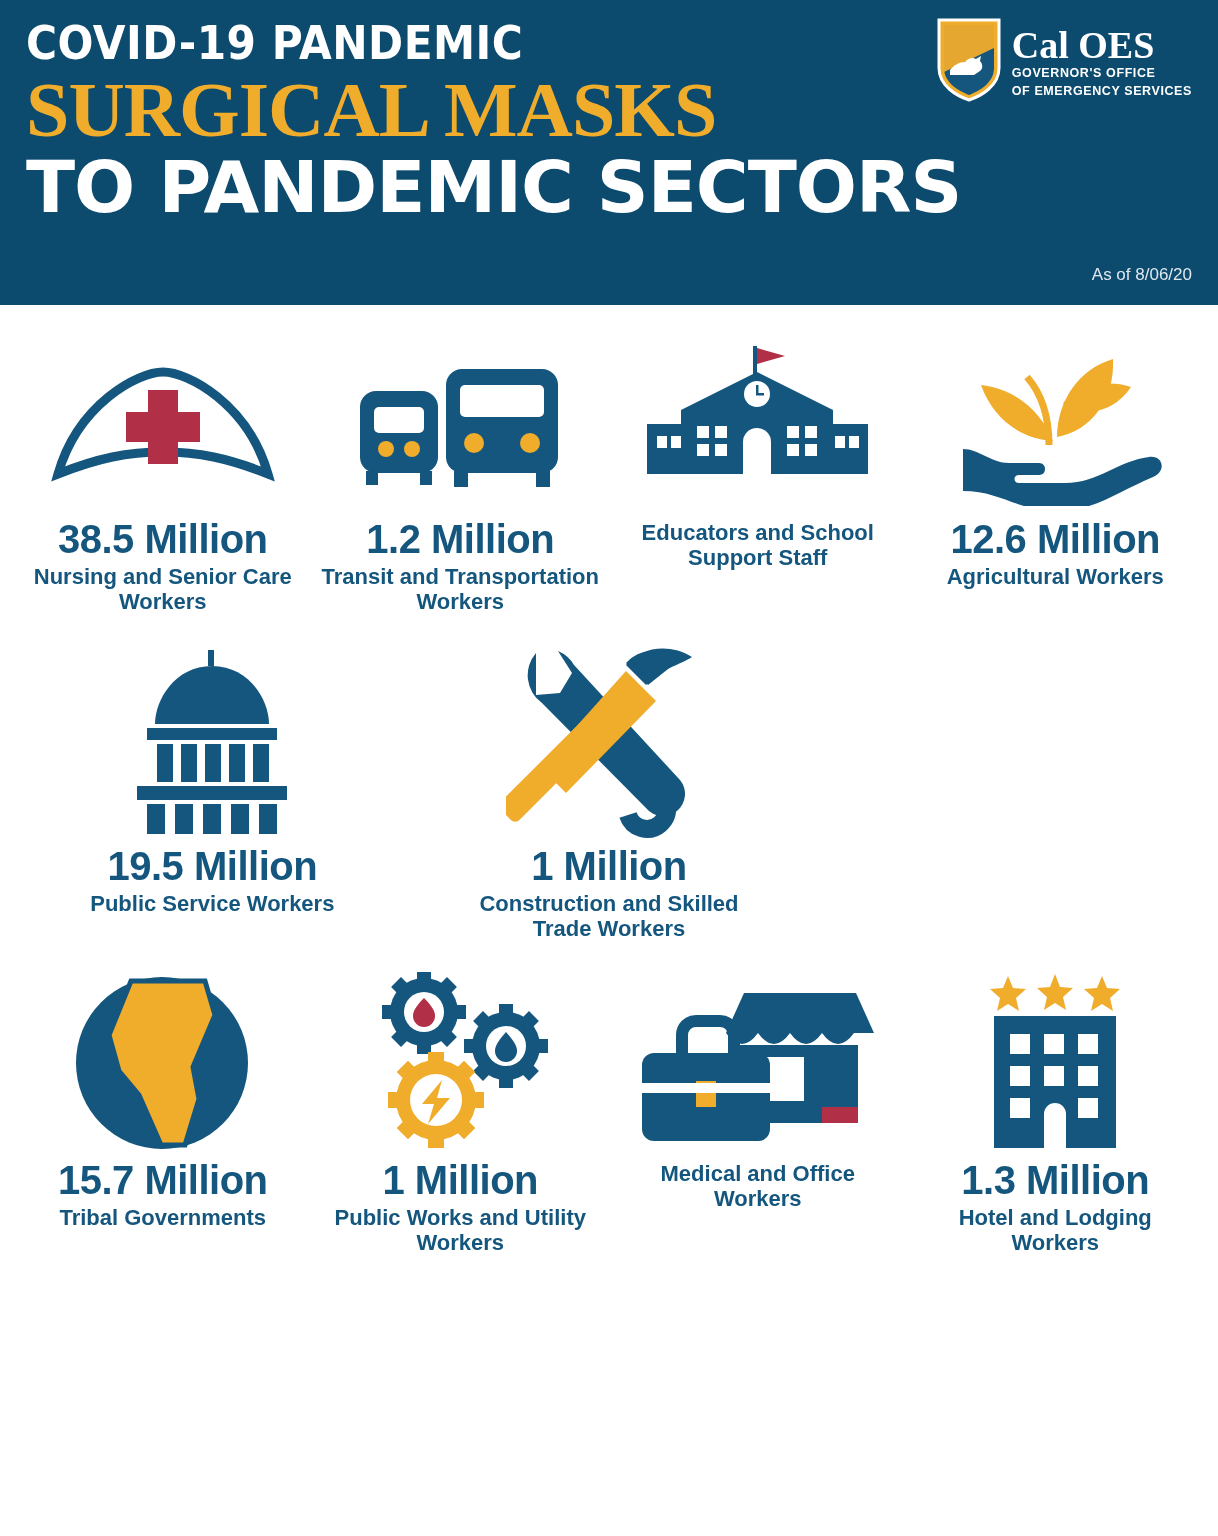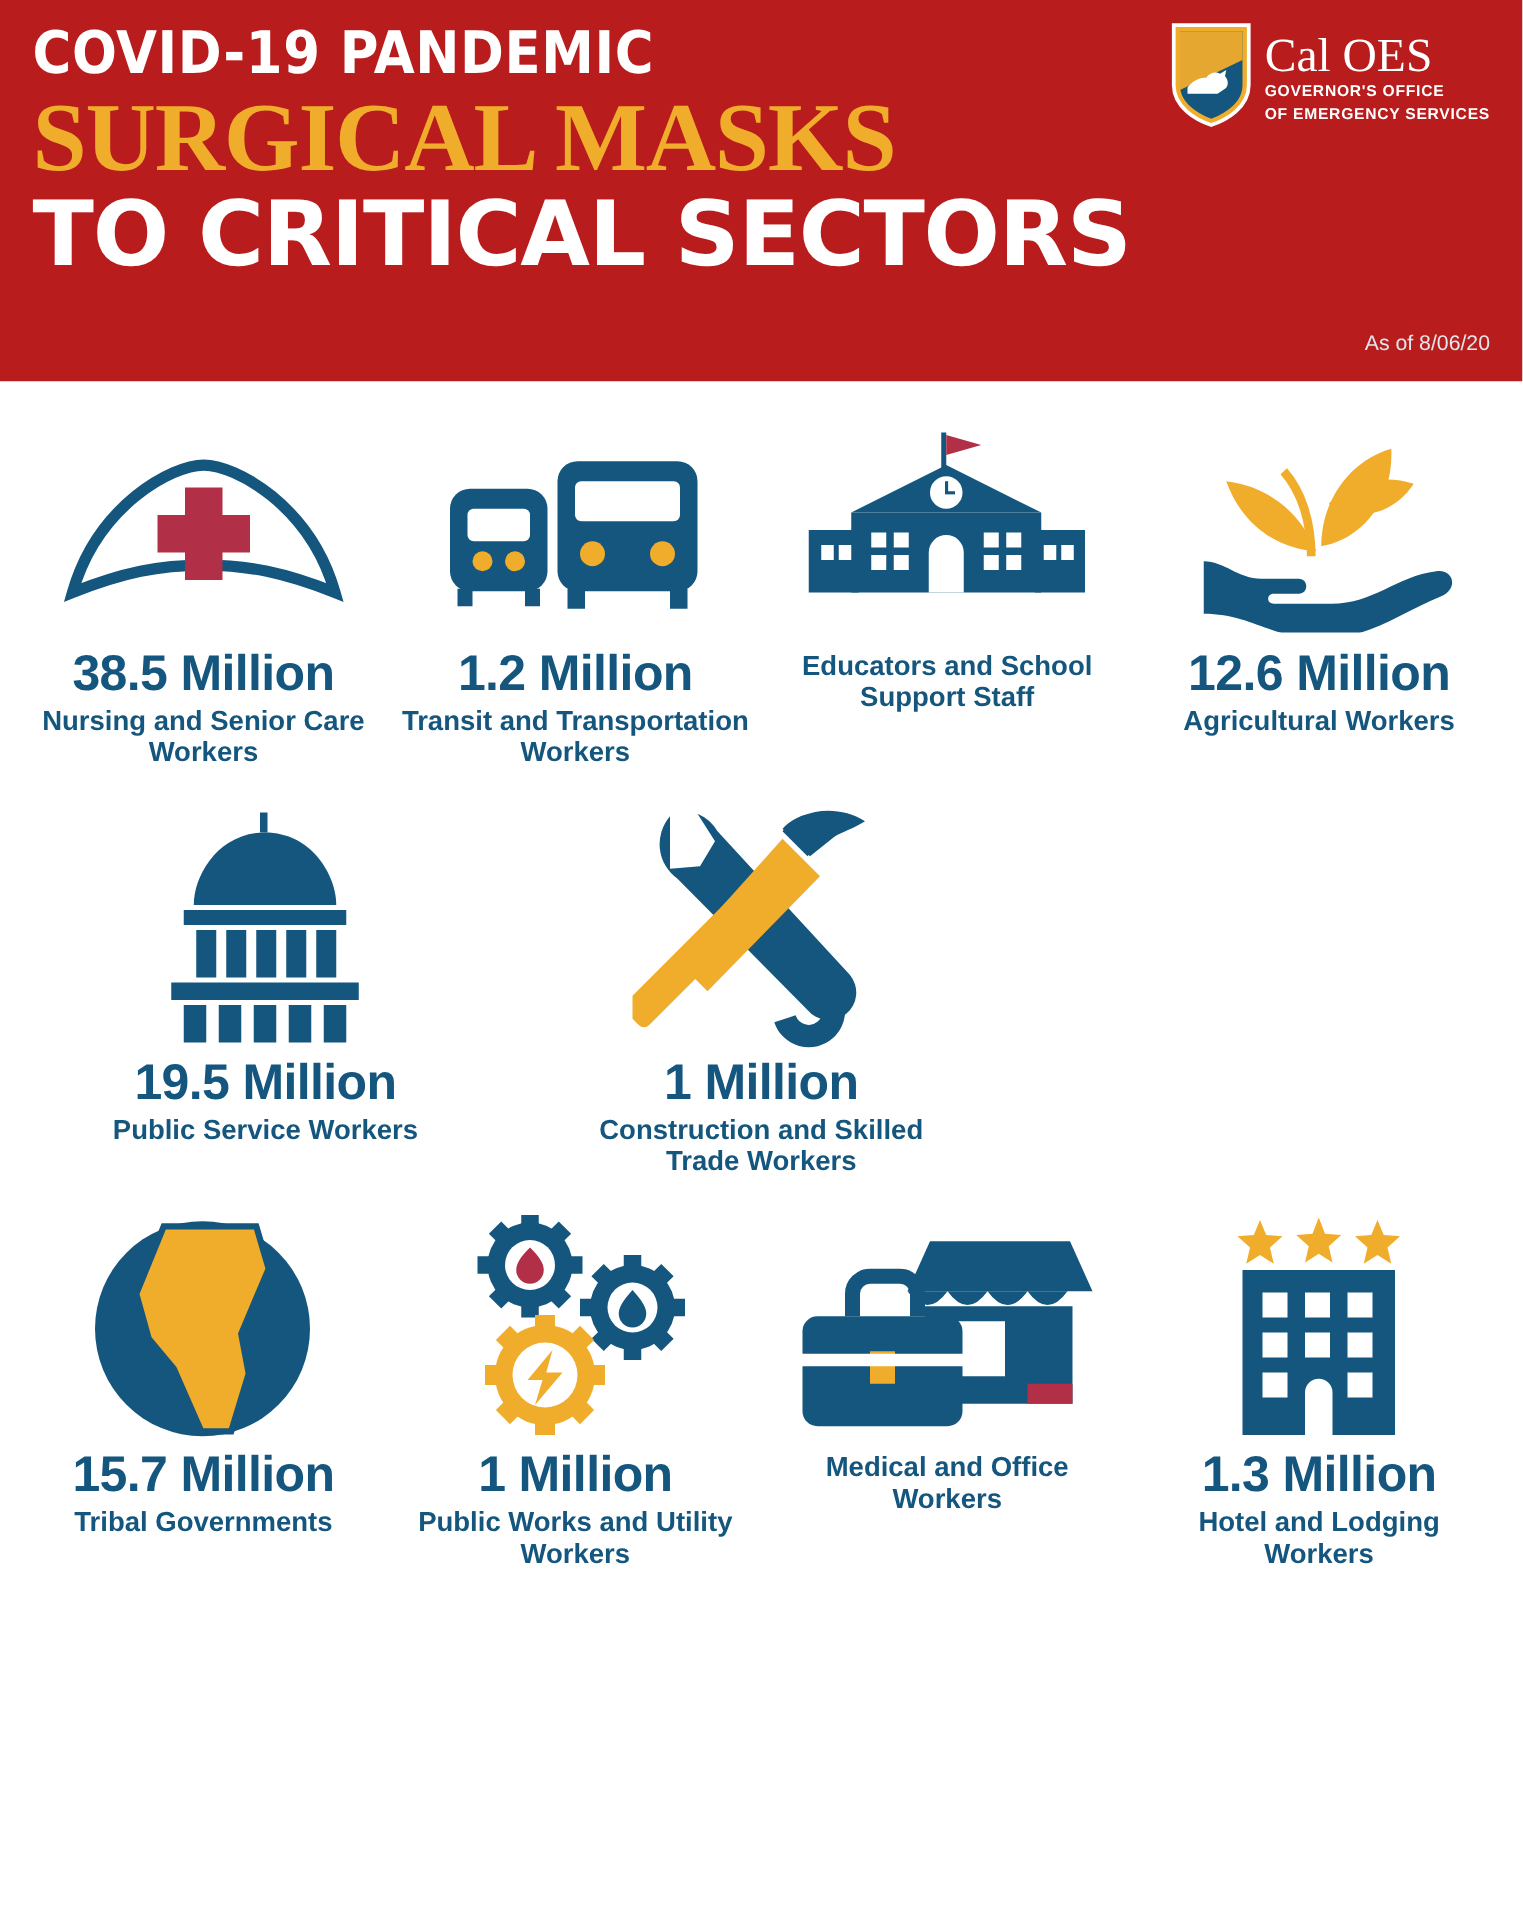--- a/index.html
+++ b/index.html
@@ -10,21 +10,21 @@
     font-family: "Liberation Sans", sans-serif;
     overflow: hidden;
   }
   .page { position: relative; width: 1218px; height: 1536px; background:#fff; }
 
   
   .header {
     position: relative;
     width: 100%;
     height: 305px;
-    background: #b91c1c;
+    background: #0c4a6e;
     padding: 18px 26px 0 26px;
   }
   .hdr-line1 {
     color: #ffffff;
     font-size: 47px;
     font-weight: bold;
     letter-spacing: 0.5px;
     line-height: 1.05;
     font-family: "DejaVu Sans", sans-serif;
     font-stretch: condensed;
@@ -59,21 +59,21 @@
   .logo {
     position: absolute;
     top: 18px; right: 26px;
     display: flex;
     align-items: flex-start;
     gap: 10px;
   }
   .logo-shield { width: 66px; height: 84px; }
   .logo-text { padding-top: 8px; }
   .logo-cal {
-    color:#ffffff; font-size: 38px; font-weight: normal; line-height: 1;
+    color:#ffffff; font-size: 38px; font-weight: bold; line-height: 1;
     font-family: "Liberation Serif", serif;
   }
   .logo-cal .oes { letter-spacing: 0px; }
   .logo-sub1, .logo-sub2 {
     color:#ffffff; font-size: 12.5px; font-weight: bold; letter-spacing: 0.6px;
     line-height: 1.25; margin-top: 2px;
   }
 
   
   .content { padding: 22px 14px 0 14px; }
@@ -119,21 +119,21 @@
   .row3 .icon-wrap { height: 190px; }
 </style>
 </head>
 <body>
 
 <div class="page">
 
   <div class="header">
     <div class="hdr-line1">COVID-19 PANDEMIC</div>
     <div class="hdr-line2">SURGICAL MASKS</div>
-    <div class="hdr-line3">TO CRITICAL SECTORS</div>
+    <div class="hdr-line3">TO PANDEMIC SECTORS</div>
     <div class="hdr-asof">As of 8/06/20</div>
 
     <div class="logo">
       <svg class="logo-shield" viewBox="0 0 66 84">
         <path d="M3 2 H63 V50 C63 68 45 78 33 82 C21 78 3 68 3 50 Z" fill="#f0ac2b" stroke="#ffffff" stroke-width="3"></path>
         <path d="M8 7 H58 V50 C58 65 43 73 33 77 C23 73 8 65 8 50 Z" fill="#14567d"></path>
         <path d="M8 7 H58 V30 L8 54 Z" fill="#f0ac2b" opacity="0.95"></path>
         <path d="M14 52 c4-5 9-8 15-8 c3-4 8-5 11-3 l5-3 l-1 5 c3 3 3 8 0 10 l-6 4 l-24 0 z" fill="#ffffff"></path>
       </svg>
       <div class="logo-text">

